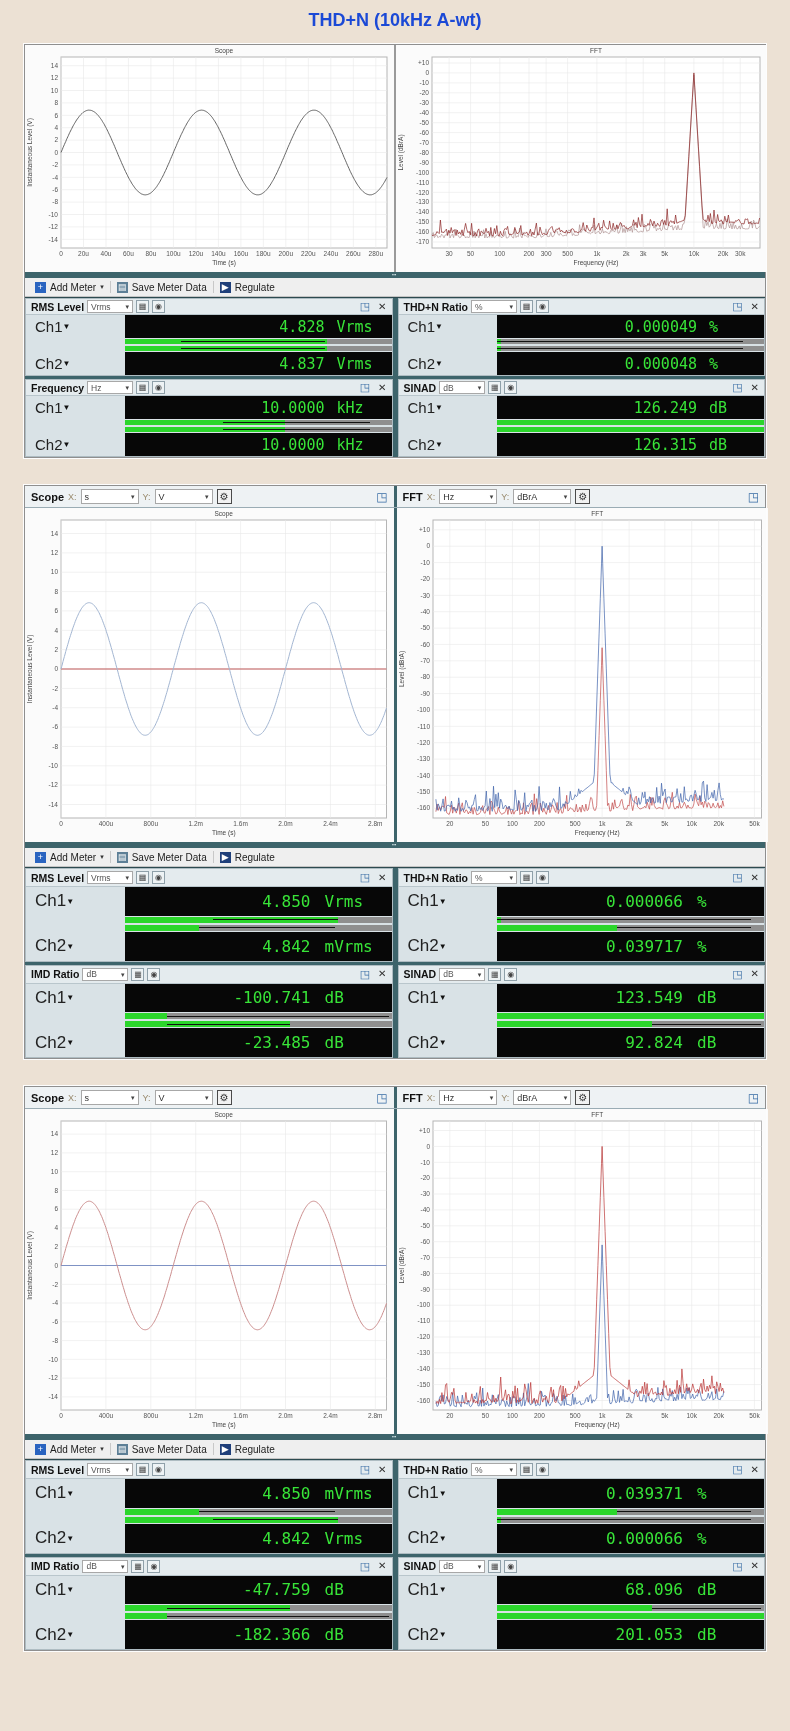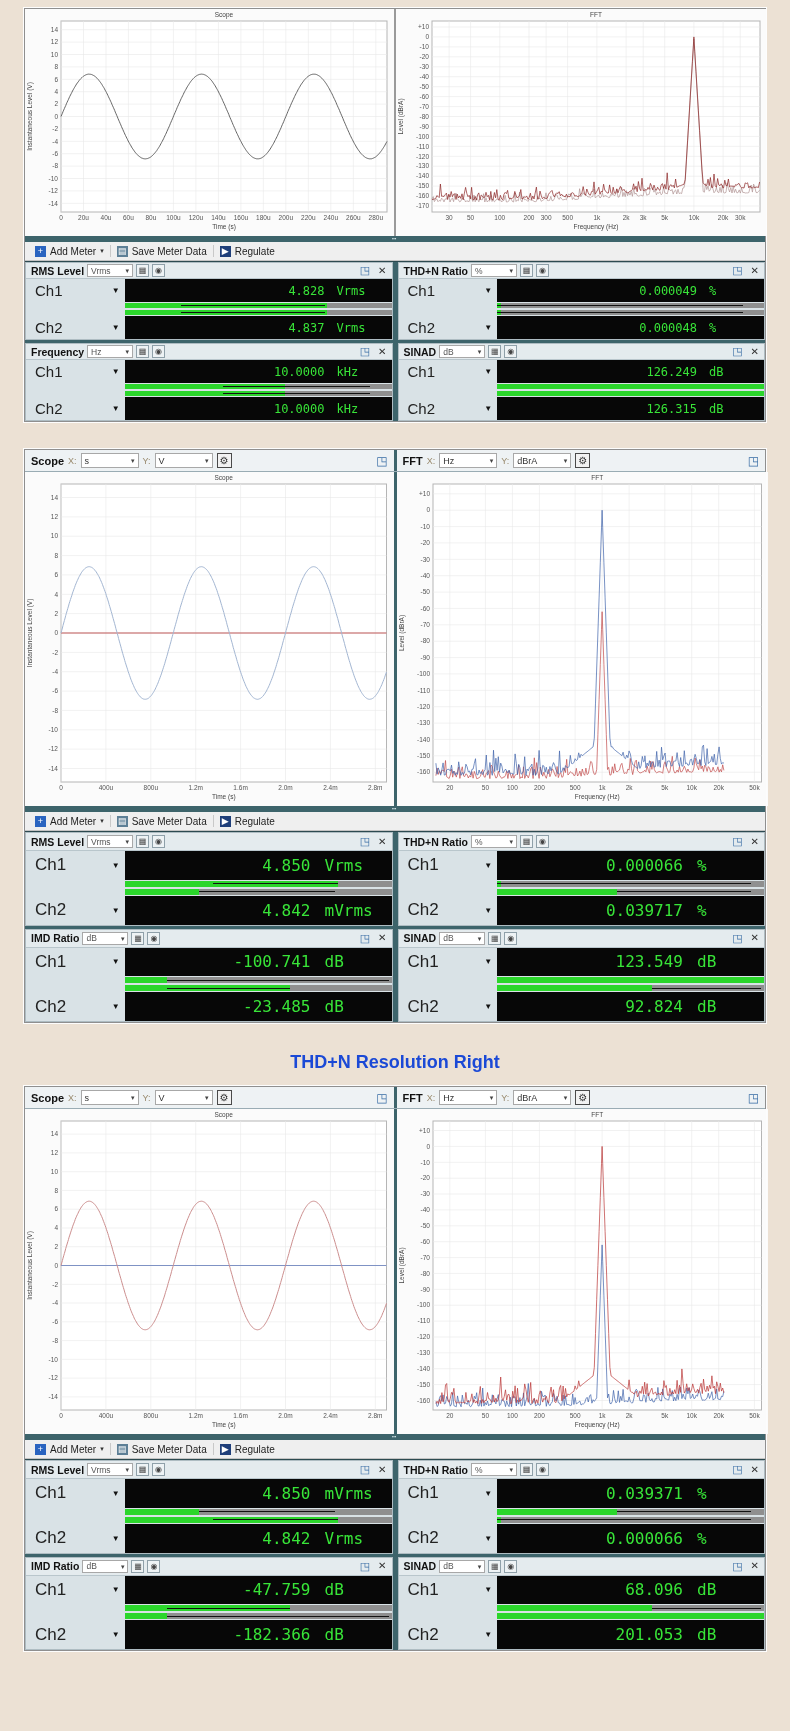--- a/index.html
+++ b/index.html
@@ -41,39 +41,40 @@
   .hsep{grid-column:1/-1;background:#3d646b}
   .meter{background:#d9e2e6;display:flex;flex-direction:column;min-height:0;border:1px solid #aebcc2}
   .mhdr{height:18px;display:flex;align-items:center;gap:3px;padding:0 5px;background:#e4ebee;border-bottom:1px solid #b9c6cc;flex:none}
   .panel.p1 .mhdr{height:16px}
   .mname{font-weight:bold;font-size:10.5px;color:#111;white-space:nowrap}
   .munit{background:#fff;border:1px solid #a8a8a8;font-size:8.5px;color:#555;width:46px;height:13px;padding:0 3px;display:flex;align-items:center;justify-content:space-between}
   .mico{font-size:8px;color:#444;border:1px solid #8fa0a9;background:#eef3f5;width:13px;height:13px;display:flex;align-items:center;justify-content:center}
   .mpop{margin-left:auto;color:#3a6ea5;font-size:11px;line-height:1}
   .mclose{color:#333;font-size:10px;margin-left:5px;line-height:1}
   .chrow{flex:1;display:flex;min-height:0}
-  .chlabel{width:27%;display:flex;align-items:center;justify-content:space-between;padding:0 5px 0 9px;font-size:17px;color:#222;flex:none}
+  .chlabel{width:27%;display:flex;align-items:center;padding:0 5px 0 9px;font-size:17px;color:#222;flex:none}
   .panel.p1 .chlabel{font-size:15px}
   .chlabel .dd{font-size:8px;color:#111}
   .chval{flex:1;background:#070707;display:flex;align-items:center;justify-content:flex-end;padding:0 9px;color:#38e438;font-family:"DejaVu Sans Mono",monospace;font-size:16px;min-width:0}
-  .panel.p1 .chval{font-size:12px}
+  .panel.p1 .chval{font-size:15px}
   .chval .u{width:58px;text-align:left;margin-left:14px;flex:none}
   .panel.p1 .chval .u{width:46px;margin-left:12px}
   .bars{height:16px;display:flex;flex-direction:column;gap:2px;padding:1px 0;flex:none}
   .panel.p1 .bars{height:14px}
   .barrow{flex:1;display:flex}
   .barrow .pad{width:27%;flex:none}
   .track{flex:1;background:#8f8f8f;position:relative;overflow:hidden}
   .fill{position:absolute;left:0;top:0;bottom:0;background:#2bd62b}
   .pline{position:absolute;top:42%;height:18%;background:#121212}
 </style>
 </head>
 <body>
 
 <div class="page">
+  <h2 class="sec-title">THD+N (10kHz A-wt)</h2>
   <div class="panel p1" id="panel-0" style="height:414px">
       <div class="plots">
         <div class="plot"><svg xmlns="http://www.w3.org/2000/svg" width="369" height="227" font-family="Liberation Sans, sans-serif">
             <rect x="0" y="0" width="369" height="227" fill="#fbfbfb"></rect>
             <rect x="36" y="12" width="326" height="191" fill="#ffffff" stroke="#b5b5b5" stroke-width="1"></rect>
             <line x1="36" x2="362" y1="194.3" y2="194.3" stroke="#e7e7e7" stroke-width="0.6"></line>
             <text x="33" y="196.5" font-size="6.5" fill="#555" text-anchor="end">-14</text>
             <line x1="36" x2="362" y1="181.9" y2="181.9" stroke="#e7e7e7" stroke-width="0.6"></line>
             <text x="33" y="184.1" font-size="6.5" fill="#555" text-anchor="end">-12</text>
             <line x1="36" x2="362" y1="169.5" y2="169.5" stroke="#e7e7e7" stroke-width="0.6"></line>
@@ -800,21 +801,20 @@
             </div>
             <div class="chval">
               <span class="v">92.824</span>
               <span class="u">dB</span>
             </div>
           </div>
         </div>
       </div>
     </div>
 
-  <h2 class="sec-title">THD+N Resolution Right</h2>
   <div class="panel deep" id="panel-2" style="height:565px">
       <div class="phdr">
         <div class="phalf">
           <span class="pname">Scope</span>
           <span class="axlbl">X:</span>
           <span class="selbox">
             <span>s</span>
             <span class="caret">▾</span>
           </span>
           <span class="axlbl">Y:</span>

